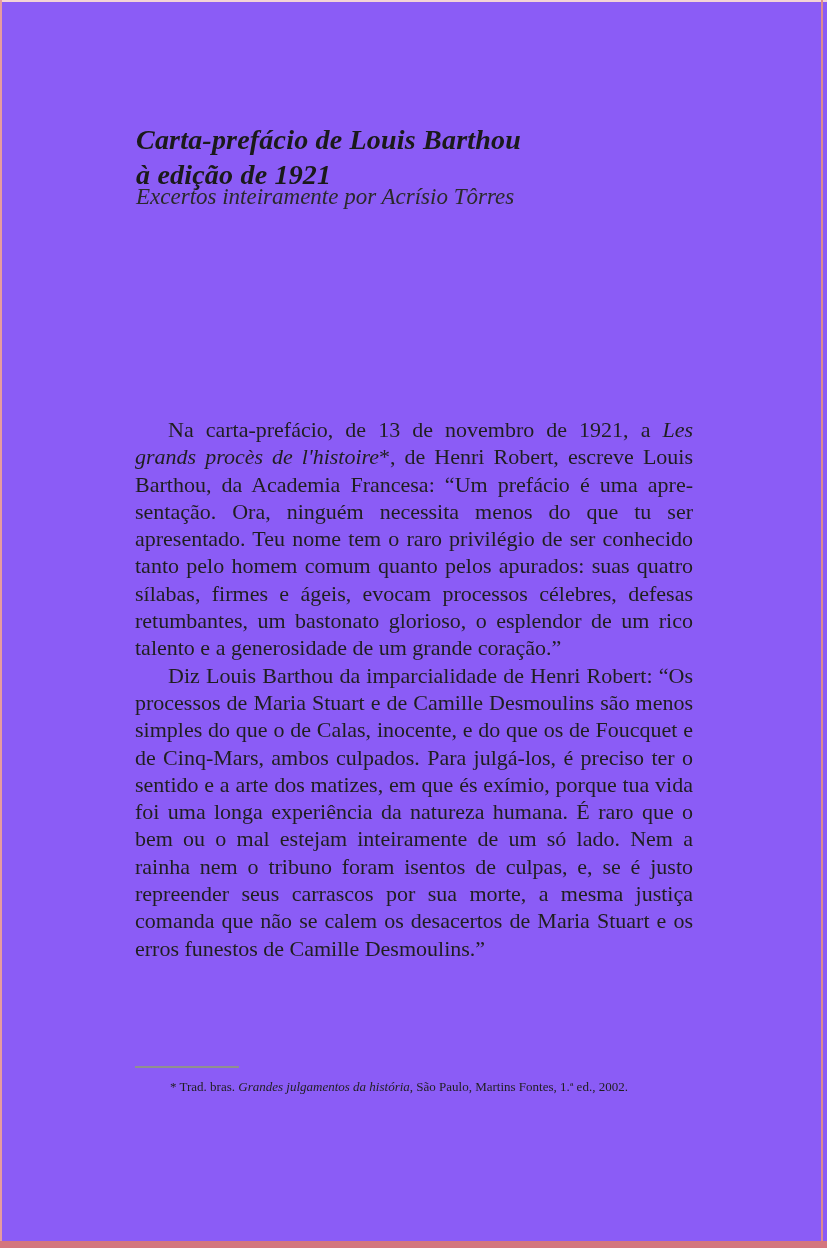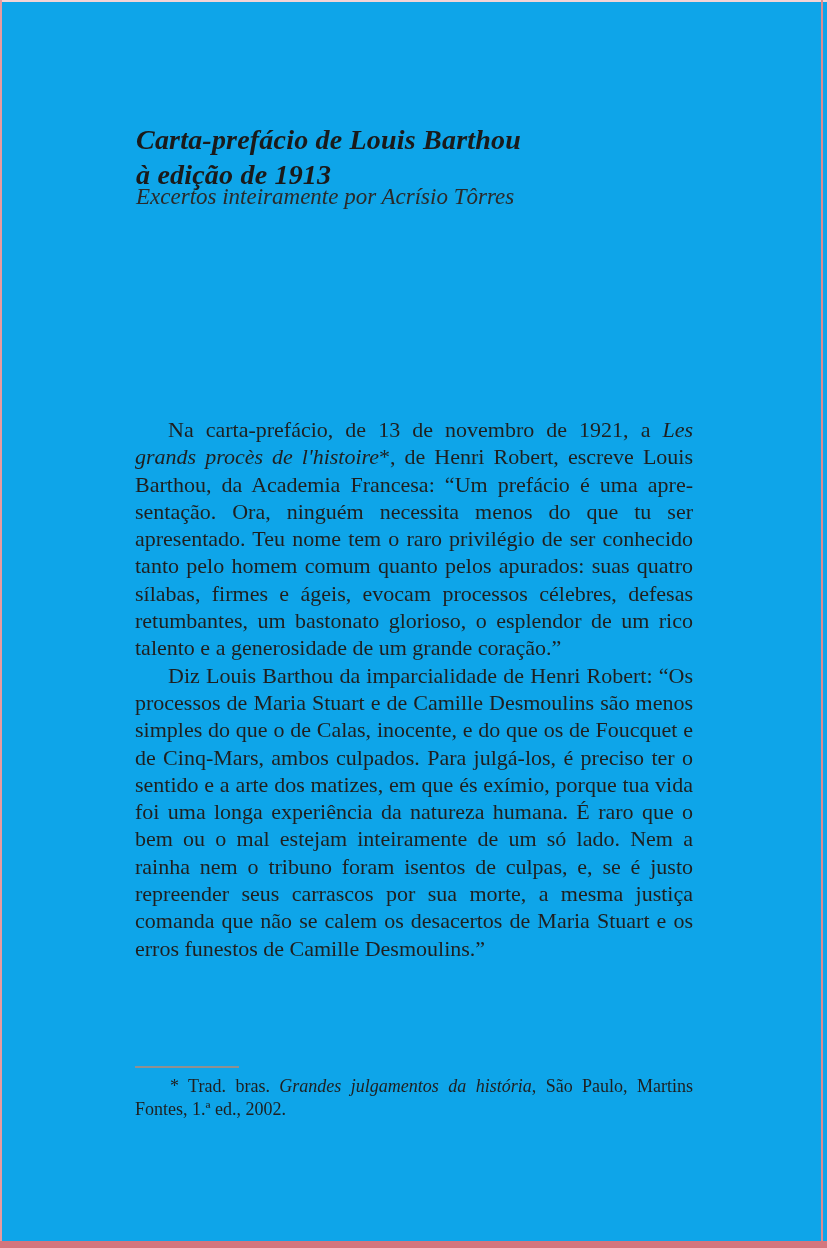--- a/index.html
+++ b/index.html
@@ -4,21 +4,21 @@
 <style>
   html, body {
     margin: 0;
     padding: 0;
     background: #ffffff;
   }
   .page {
     position: relative;
     width: 827px;
     height: 1248px;
-    background: #0ea5e9;
+    background: #8b5cf6;
     overflow: hidden;
     font-family: "Liberation Serif", serif;
     color: #1f1f1f;
   }
   
   .frame-top    { position: absolute; top: 0; left: 0; right: 0; height: 2px; background: #f4d4d6; }
   .frame-left   { position: absolute; top: 0; left: 0; bottom: 0; width: 2px; background: #e79ba0; }
   .frame-right  { position: absolute; top: 0; right: 4px; bottom: 6px; width: 2px; background: #dd8b90; }
   .frame-bottom { position: absolute; left: 0; right: 0; bottom: 0; height: 7px; background: #d4767e; }
 
@@ -66,42 +66,42 @@
     top: 1066px;
     width: 104px;
     height: 2px;
     background: #909090;
   }
   .footnote {
     position: absolute;
     left: 135px;
     top: 1075px;
     width: 558px;
-    font-size: 18px;
+    font-size: 13px;
     line-height: 23px;
     text-align: justify;
   }
   .footnote p {
     margin: 0;
     text-indent: 35px;
   }
 </style>
 </head>
 <body>
 
 <div class="page">
 
   <div class="frame-top"></div>
   <div class="frame-left"></div>
   <div class="frame-right"></div>
   <div class="frame-bottom"></div>
 
   <h1 class="title">
     <span>Carta-prefácio de Louis Barthou</span><br>
-    <span>à edição de 1913</span>
+    <span>à edição de 1921</span>
   </h1>
 
   <div class="subtitle">Excertos inteiramente por Acrísio Tôrres</div>
 
   <div class="body-text">
     <p><span>Na carta-prefácio, de 13 de novembro de 1921, a </span><span class="italic">Les grands procès de l'histoire</span><span>*, de Henri Robert, escreve Louis Barthou, da Academia Francesa: “Um prefácio é uma apre­sentação. Ora, ninguém necessita menos do que tu ser apresentado. Teu nome tem o raro privilégio de ser conhe­cido tanto pelo homem comum quanto pelos apurados: suas quatro sílabas, firmes e ágeis, evocam processos céle­bres, defesas retumbantes, um bastonato glorioso, o es­plendor de um rico talento e a generosidade de um grande coração.”</span></p>
     <p>Diz Louis Barthou da imparcialidade de Henri Robert: “Os processos de Maria Stuart e de Camille Desmoulins são menos simples do que o de Calas, inocente, e do que os de Foucquet e de Cinq-Mars, ambos culpados. Para julgá-los, é preciso ter o sentido e a arte dos matizes, em que és exímio, porque tua vida foi uma longa experiên­cia da natureza humana. É raro que o bem ou o mal estejam inteiramente de um só lado. Nem a rainha nem o tribuno foram isentos de culpas, e, se é justo repreender seus carrascos por sua morte, a mesma justiça comanda que não se calem os desacertos de Maria Stuart e os erros funestos de Camille Desmoulins.”</p>
   </div>
 
   <div class="footnote-rule"></div>

